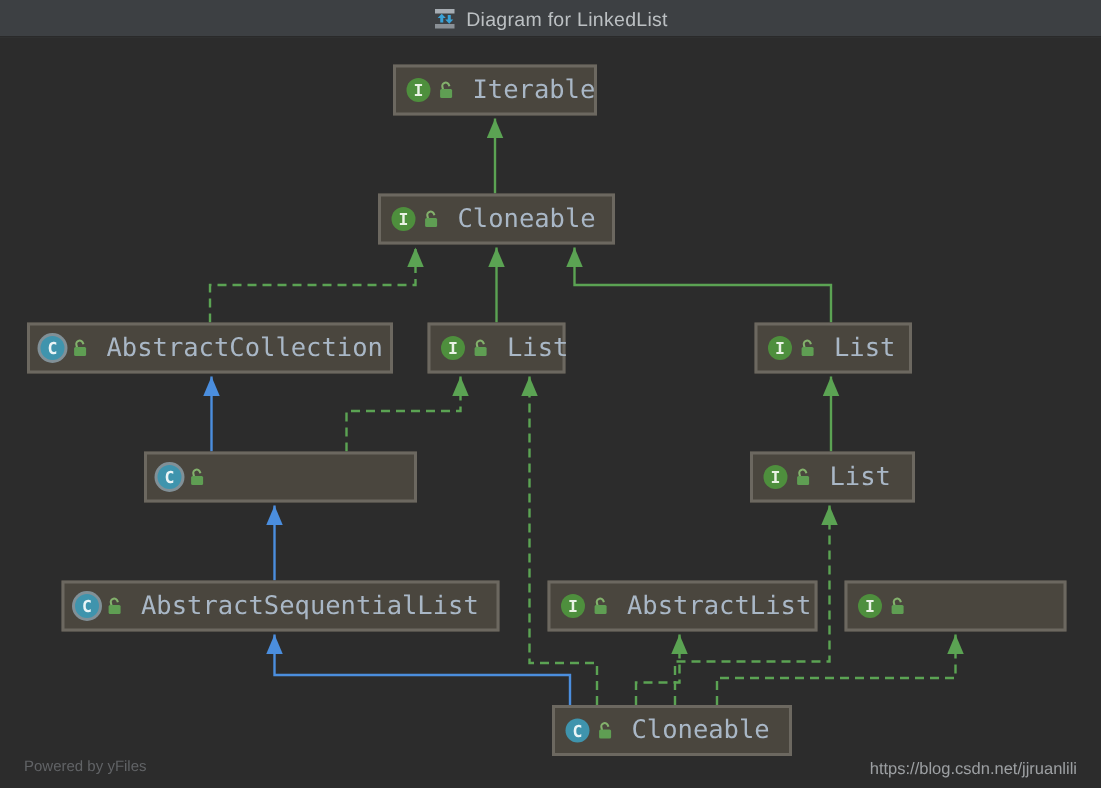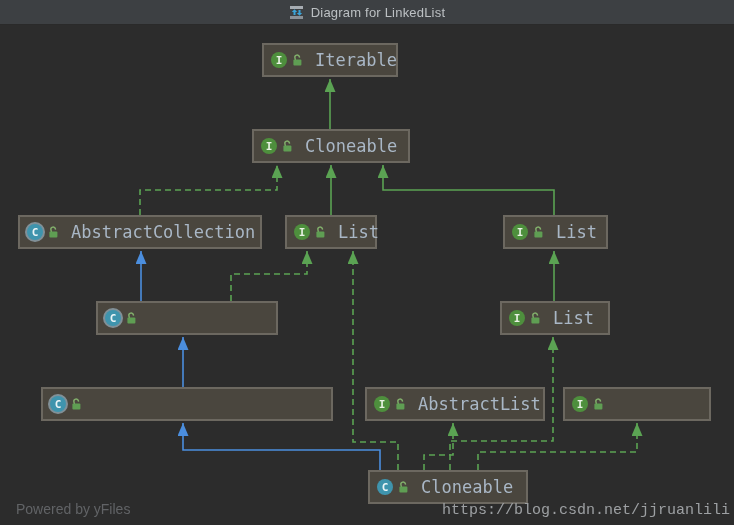--- a/index.html
+++ b/index.html
@@ -39,25 +39,25 @@
     font-size:11px;font-weight:bold;color:#e9f2e4;
     font-family:"DejaVu Sans Mono", monospace;
   }
   .badge.interface{background:#4e8f3d;}
   .badge.class{background:#3f94ad;color:#eaf4f6;}
   .badge.abstract{background:#3f94ad;color:#eaf4f6;box-shadow:0 0 0 2px rgba(148,170,181,.75);}
   .lock{margin-left:5px;flex:0 0 auto;display:inline-flex;}
   
   .powered{
     position:absolute;left:16px;bottom:8px;z-index:20;
-    color:#616366;font-size:14px;
+    color:#616366;font-size:10px;
   }
   .watermark{
-    position:absolute;right:4px;bottom:6px;z-index:25;
-    color:#9da0a3;font-size:15px;font-family:Liberation Mono, monospace;
+    position:absolute;right:16px;bottom:6px;z-index:25;
+    color:#9da0a3;font-size:11px;
   }
 </style>
 </head>
 <body>
 
 <div class="canvas">
   <svg id="edge-layer" width="734" height="525" viewBox="0 0 734 525">
     <defs>
       <marker id="arrow-green" markerUnits="userSpaceOnUse" markerWidth="14" markerHeight="12" refX="13" refY="5.5" orient="auto">
         <path d="M0 0 L13 5.5 L0 11 Z" fill="#5ba353"></path>
@@ -153,20 +153,21 @@
         <span class="label">List</span>
       </div>
       <div class="node" style="left: 41px; top: 387px; width: 292px; height: 34px;">
         <span class="badge abstract">C</span>
         <span class="lock">
           <svg width="11" height="12" viewBox="0 0 11 12">
             <path d="M3 6 V3.4 A2.3 2.3 0 0 1 7.6 3.4 V4.2" fill="none" stroke="#83b16c" stroke-width="1.4" transform="rotate(-14 5 4)"></path>
             <rect x="1.4" y="5.4" width="8" height="6" rx="1" fill="#5f9e53"></rect>
           </svg>
         </span>
+        <span class="label">AbstractSequentialList</span>
       </div>
       <div class="node" style="left: 365px; top: 387px; width: 180px; height: 34px;">
         <span class="badge interface">I</span>
         <span class="lock">
           <svg width="11" height="12" viewBox="0 0 11 12">
             <path d="M3 6 V3.4 A2.3 2.3 0 0 1 7.6 3.4 V4.2" fill="none" stroke="#83b16c" stroke-width="1.4" transform="rotate(-14 5 4)"></path>
             <rect x="1.4" y="5.4" width="8" height="6" rx="1" fill="#5f9e53"></rect>
           </svg>
         </span>
         <span class="label">AbstractList</span>

